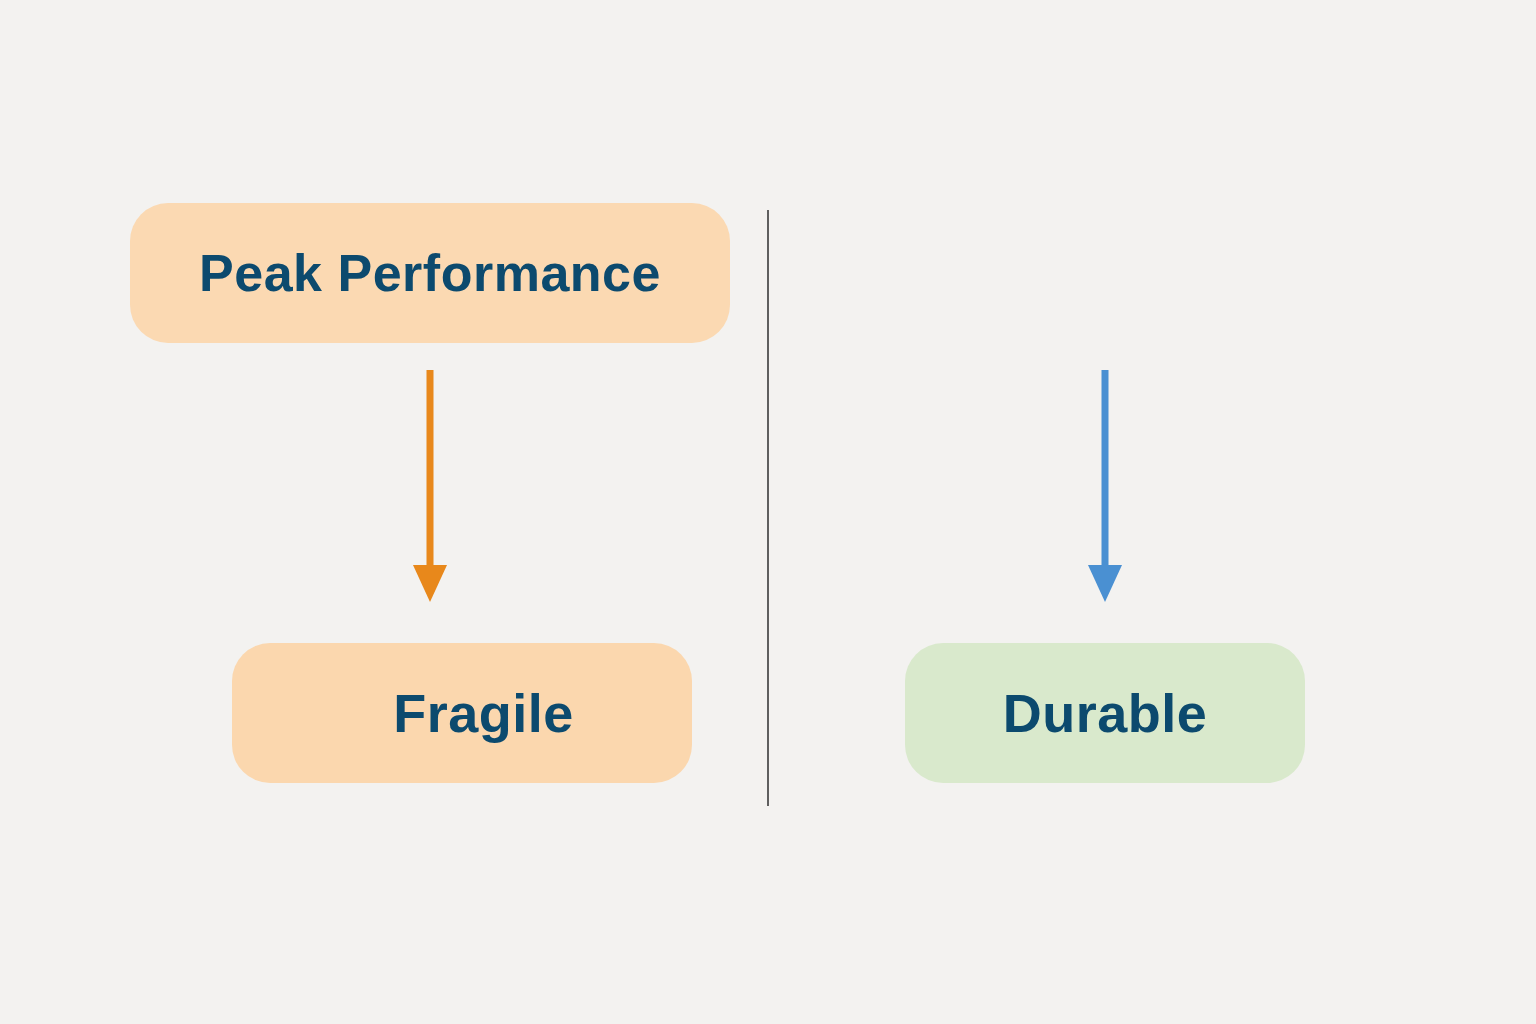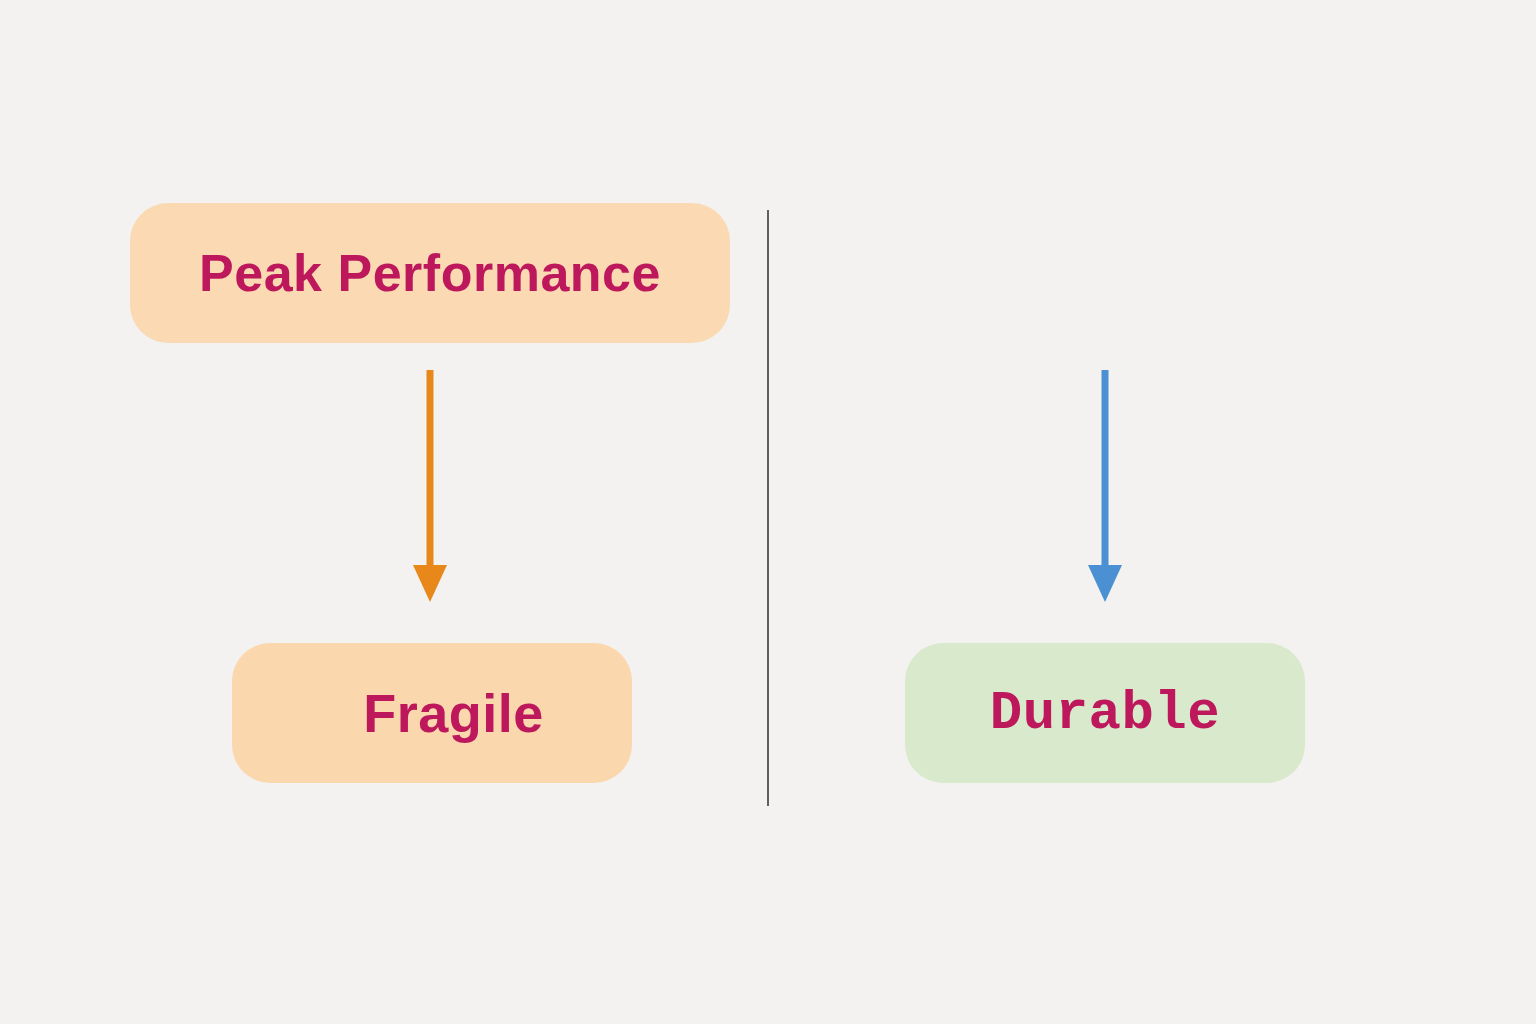--- a/index.html
+++ b/index.html
@@ -22,31 +22,31 @@
     position: absolute;
     display: flex;
     align-items: center;
     justify-content: center;
     border-radius: 38px;
     box-sizing: border-box;
   }
   .node-label {
     font-weight: bold;
     font-size: 52px;
-    color: #be185d;
+    color: #0c4a6e;
     letter-spacing: 0.5px;
     white-space: nowrap;
   }
   .node-label-lg {
     font-size: 54px;
   }
   .top-left    { left: 130px; top: 203px; width: 600px; height: 140px; }
   .top-right   { left: 810px; top: 201px; width: 596px; height: 142px; }
-  .bottom-left { left: 232px; top: 643px; width: 400px; height: 140px; padding-left: 43px; }
-  .bottom-right{ left: 905px; top: 643px; width: 400px; height: 140px; font-family: Liberation Mono, monospace; }
+  .bottom-left { left: 232px; top: 643px; width: 460px; height: 140px; padding-left: 43px; }
+  .bottom-right{ left: 905px; top: 643px; width: 400px; height: 140px; }
   .arrow {
     position: absolute;
     width: 40px;
     height: 235px;
   }
   .arrow-left  { left: 410px;  top: 368px; }
   .arrow-right { left: 1085px; top: 368px; }
   .divider {
     position: absolute;
     left: 767px;

